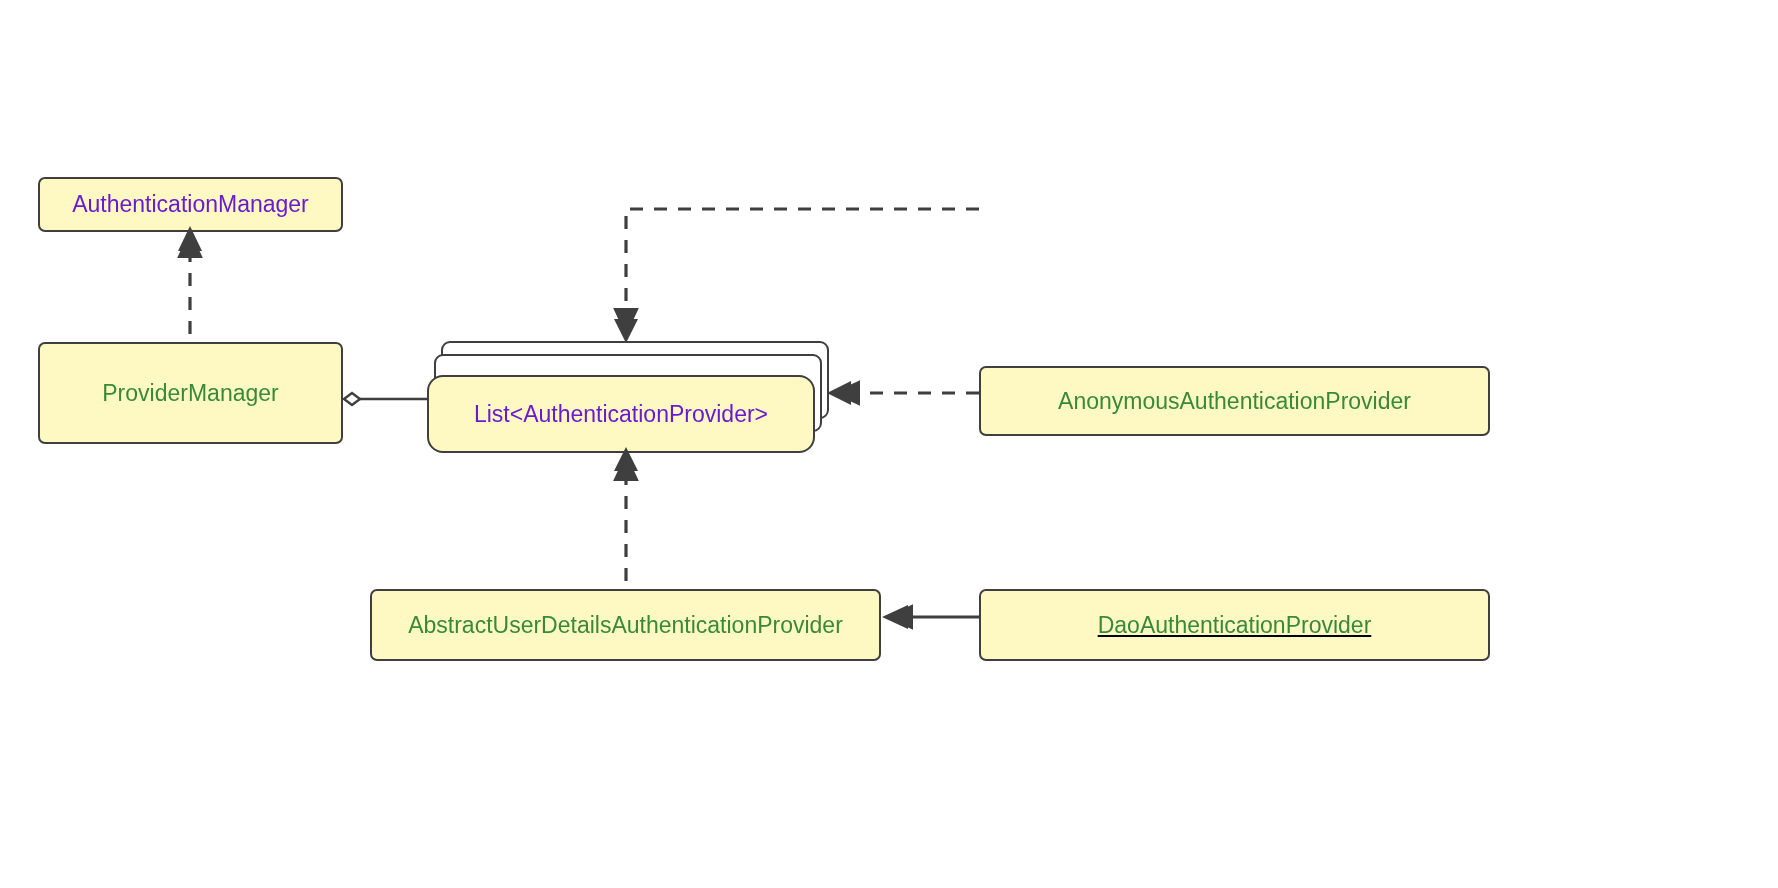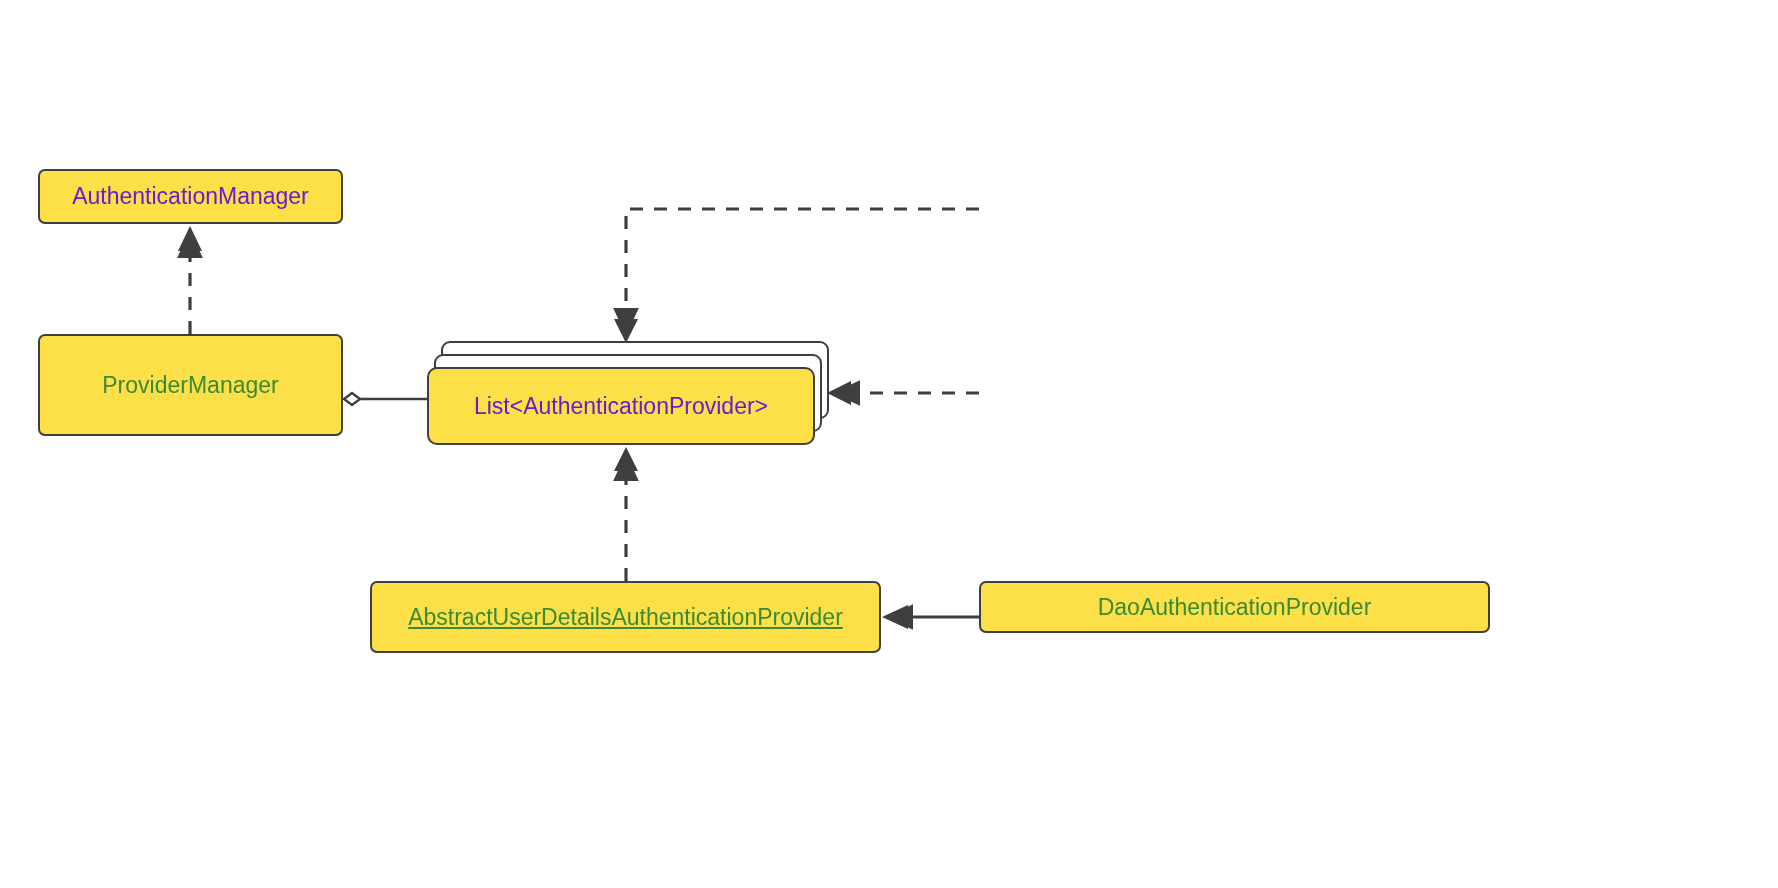--- a/index.html
+++ b/index.html
@@ -2,23 +2,23 @@
 <html><head>
 <meta charset="utf-8">
 <style>
   html,body{margin:0;padding:0;background:#ffffff;}
   body{width:1778px;height:888px;position:relative;overflow:hidden;
        font-family:"Liberation Sans","DejaVu Sans",sans-serif;}
 
   #canvas{position:absolute;inset:0;width:1778px;height:888px;}
 
   .node{position:absolute;box-sizing:border-box;
-        background:#fde047;border:2.6px solid #3f3f3f;border-radius:7px;
+        background:#fef9c3;border:2.6px solid #3f3f3f;border-radius:7px;
         display:flex;align-items:center;justify-content:center;
-        text-align:center;line-height:1.25;z-index:5;}
+        text-align:center;line-height:1.25;z-index:5;margin-top:8px;}
   .node .lbl{padding:0 14px;white-space:nowrap;}
 
   .purple{color:#6a1bd1;}
   .green{color:#3a8a35;}
 
   
   .stack-layer{position:absolute;box-sizing:border-box;background:#ffffff;
                border:2.6px solid #3f3f3f;border-radius:9px;z-index:4;}
 
   svg{position:absolute;left:0;top:0;overflow:visible;z-index:3;}
@@ -66,32 +66,35 @@
     <span class="lbl purple" style="font-size:23px;">AuthenticationManager</span>
   </div>
 
   <div class="node" style="left:38px;top:334px;width:305px;height:102px;">
     <span class="lbl green" style="font-size:23px;">ProviderManager</span>
   </div>
 
   <div style="position:absolute;left:427px;top:341px;width:402px;height:110px;z-index:6;">
     <div class="stack-layer" style="left:14px;top:0px;width:388px;height:78px;"></div>
     <div class="stack-layer" style="left:7px;top:13px;width:388px;height:78px;"></div>
-    <div class="node" style="left:0px;top:26px;width:388px;height:78px;border-radius:10px;z-index:7;">
+    <div class="node" style="left:0px;top:26px;width:388px;height:78px;border-radius:16px;z-index:7;">
       <span class="lbl purple" style="font-size:23px;">List&lt;AuthenticationProvider&gt;</span>
     </div>
   </div>
 
 
+  <div class="node" style="left:979px;top:358px;width:511px;height:70px;">
+    <span class="lbl green" style="font-size:23px;">AnonymousAuthenticationProvider</span>
+  </div>
 
   <div class="node" style="left:370px;top:581px;width:511px;height:72px;">
-    <span class="lbl green" style="font-size:23px;text-decoration:underline;">AbstractUserDetailsAuthenticationProvider</span>
+    <span class="lbl green" style="font-size:23px;">AbstractUserDetailsAuthenticationProvider</span>
   </div>
 
-  <div class="node" style="left:979px;top:581px;width:511px;height:52px;">
+  <div class="node" style="left:979px;top:581px;width:511px;height:72px;text-decoration:underline;">
     <span class="lbl green" style="font-size:23px;">DaoAuthenticationProvider</span>
   </div>
 
   <svg class="over" width="1778" height="888">
 
     <polygon points="626,343 614,319 638,319" fill="#3f3f3f"></polygon>
 
     <polygon points="827,393 851,381 851,405" fill="#3f3f3f"></polygon>
 
     <polygon points="626,447 614,471 638,471" fill="#3f3f3f"></polygon>

